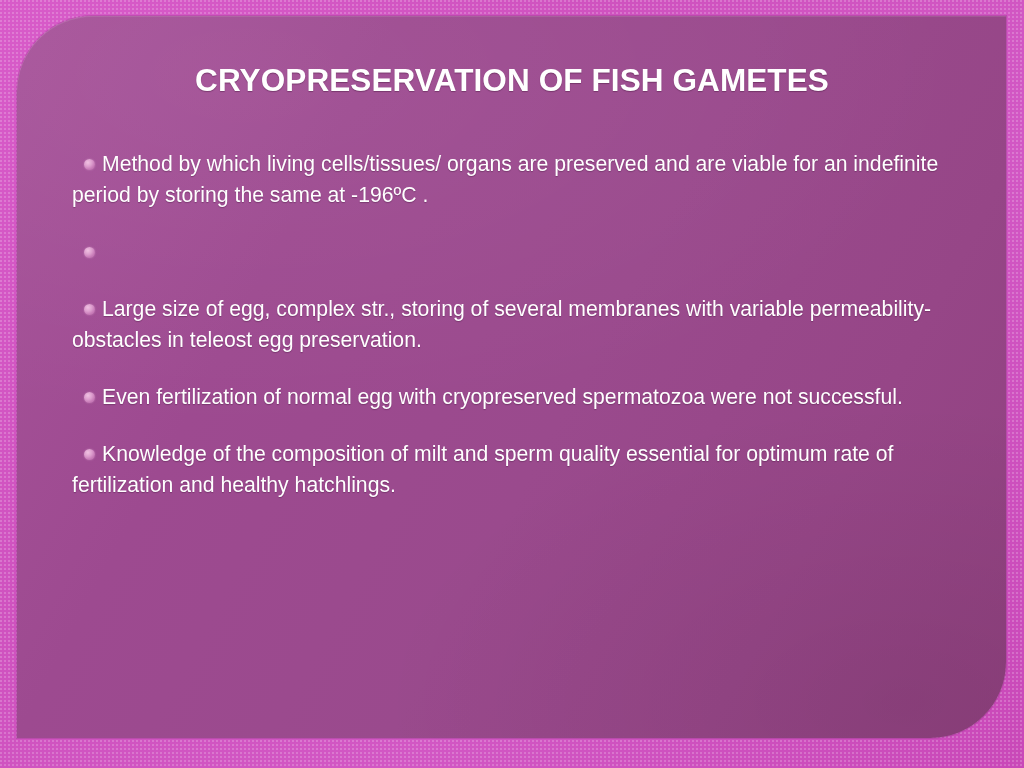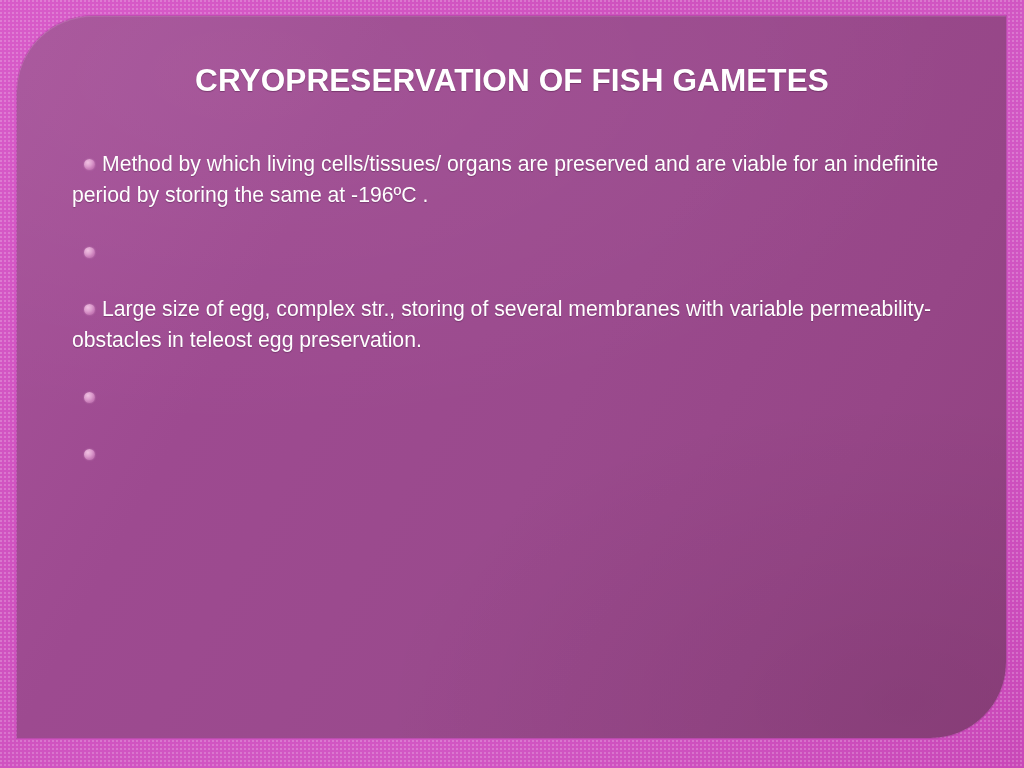--- a/index.html
+++ b/index.html
@@ -160,21 +160,21 @@
 
     <p class="bullet-row row-2">
       <span class="bullet-dot"></span>
     </p>
 
     <p class="bullet-row row-3">
       <span class="bullet-dot"></span><span class="bullet-text">Large size of egg, complex str., storing of several membranes with variable permeability- obstacles in teleost egg preservation.</span>
     </p>
 
     <p class="bullet-row row-4">
-      <span class="bullet-dot"></span>
+      <span class="bullet-dot"></span><span class="bullet-text">Even fertilization of normal egg with cryopreserved spermatozoa were not successful.</span>
     </p>
 
     <p class="bullet-row row-5">
-      <span class="bullet-dot"></span>
+      <span class="bullet-dot"></span><span class="bullet-text">Knowledge of the composition of milt and sperm quality essential for optimum rate of fertilization and healthy hatchlings.</span>
     </p>
 
   </div>
 </div>
 
 </body></html>

